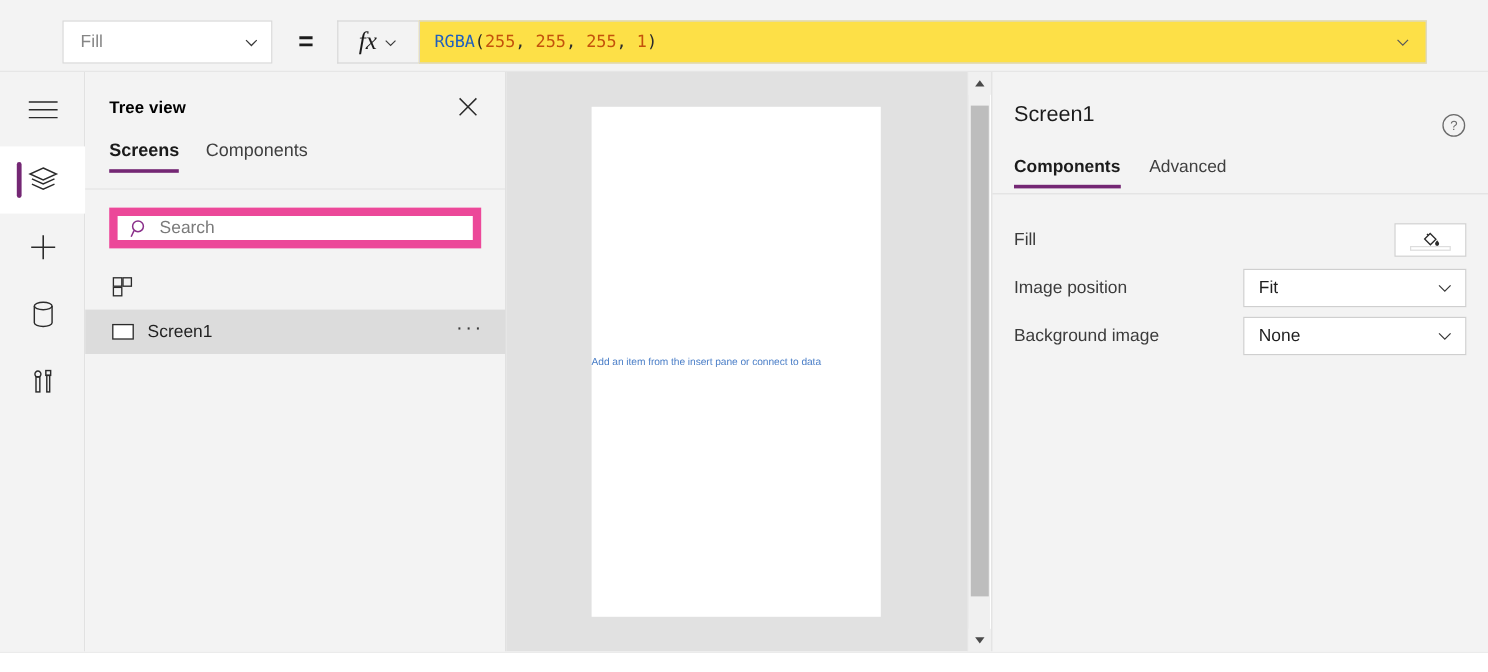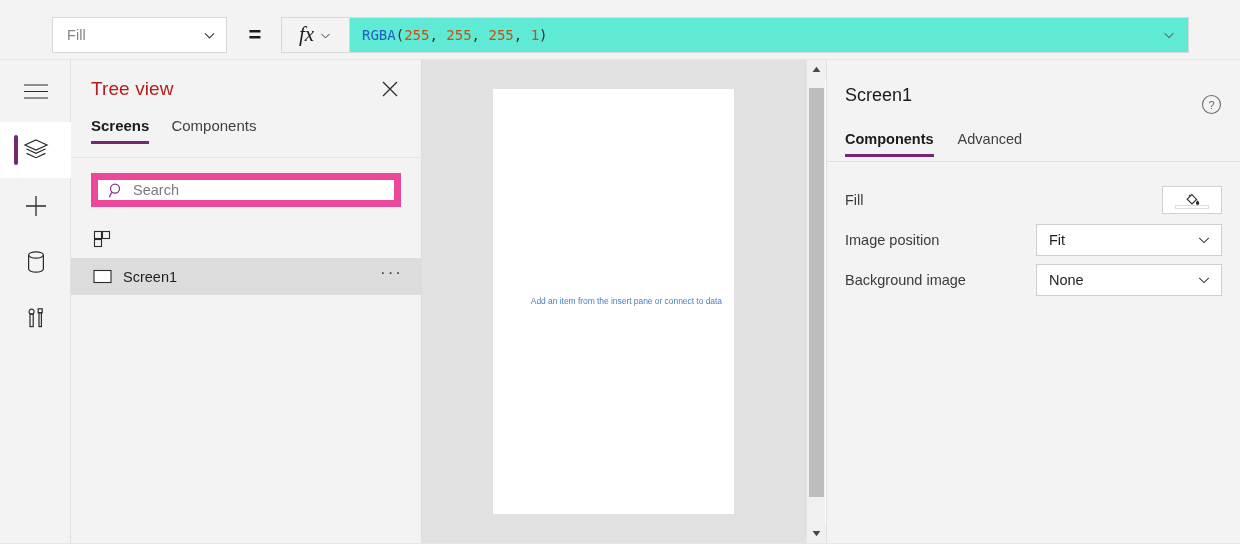--- a/index.html
+++ b/index.html
@@ -85,21 +85,21 @@
     color: #1b1b1b;
     line-height: 1;
     position: relative;
     top: -1px;
   }
 
   .formula-input {
     position: absolute;
     left: 349px; top: 17px;
     width: 840px; height: 36px;
-    background: #5eead4;
+    background: #fde047;
     border: 1px solid #d8d8d8;
     display: flex;
     align-items: center;
     padding: 0 12px;
     cursor: text;
   }
   .formula-text {
     flex: 1;
     font-family: "DejaVu Sans Mono", monospace;
     font-size: 14px;
@@ -158,23 +158,24 @@
   }
   .tv-header {
     position: relative;
     height: 58px;
     display: flex;
     align-items: center;
     padding: 0 20px 0 20px;
   }
   .tv-title {
     flex: 1;
-    font-size: 19px;
-    color: #b91c1c;
+    font-size: 14px;
+    color: #000000;
     letter-spacing: 0.1px;
+    font-weight: bold;
   }
   .tv-close {
     width: 22px; height: 22px;
     cursor: pointer;
     display: flex; align-items: center; justify-content: center;
   }
   .tv-close svg { display: block; }
 
   .tv-tabs {
     display: flex;
@@ -267,23 +268,23 @@
     overflow: hidden;
   }
   .phone {
     position: absolute;
     left: 71px; top: 29px;
     width: 241px; height: 425px;
     background: #ffffff;
   }
   .phone-hint {
     position: absolute;
-    left: 0; right: 12px;
+    left: 0; right: 0;
     top: 207px;
-    text-align: right;
+    text-align: left;
     font-size: 8.5px;
     color: #4a7ec7;
     letter-spacing: -0.05px;
     user-select: none;
   }
 
   
   .vscroll {
     position: absolute;
     left: 806px; top: 60px;

